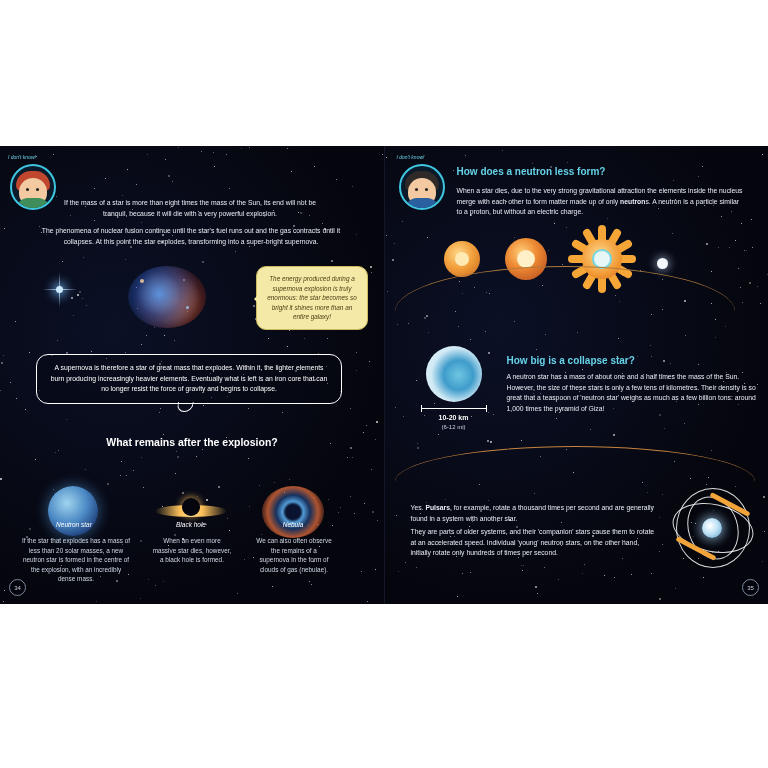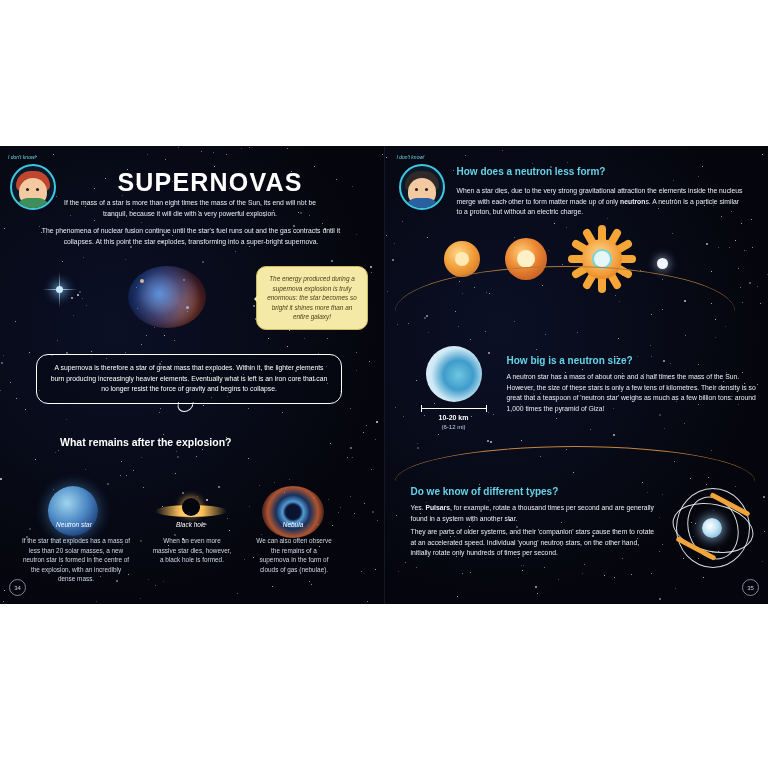--- a/index.html
+++ b/index.html
@@ -563,38 +563,37 @@
 
     <div class="char-badge" style="left:10px; top:18px;">
       <div class="hair red"></div>
       <div class="face"></div>
       <div class="eye l"></div>
       <div class="eye r"></div>
       <div class="body green"></div>
     </div>
     <div class="char-tag" style="left:8px; top:8px;">I don't know!</div>
 
-    <h1 class="title">SUPERNOVAS</h1>
 
     <div class="body-text" style="left:56px; top:52px; width:268px;">If the mass of a star is more than eight times the mass of the Sun, its end will not be tranquil, because it will die with a very powerful explosion.</div>
     <div class="body-text" style="left:30px; top:80px; width:322px;">The phenomena of nuclear fusion continue until the star's fuel runs out and the gas contracts until it collapses. At this point the star explodes, transforming into a super-bright supernova.</div>
 
     <div class="nebula-main"></div>
     <div class="nebula-spec" style="left:140px; top:133px; width:4px; height:4px; background:#ffd9a0; opacity:.8;"></div>
     <div class="nebula-spec" style="left:186px; top:160px; width:3px; height:3px; background:#9fd0ff; opacity:.8;"></div>
 
     <div class="blue-star"></div>
     <div class="star-spike" style="left:42px; top:143px; width:36px; height:1px;"></div>
     <div class="star-spike" style="left:59px; top:126px; width:1px; height:36px; background:linear-gradient(180deg, rgba(160,215,255,0), rgba(200,235,255,.9), rgba(160,215,255,0));"></div>
 
     <div class="bubble-yellow" style="left:256px; top:120px; width:92px;">The energy produced during a supernova explosion is truly enormous: the star becomes so bright it shines more than an entire galaxy!</div>
 
     <div class="bubble-outline" style="left:36px; top:208px; width:280px;">A supernova is therefore a star of great mass that explodes. Within it, the lighter elements burn producing increasingly heavier elements. Eventually what is left is an iron core that can no longer resist the force of gravity and begins to collapse.</div>
 
-    <div class="heading-sm" style="left:60px; top:290px; width:264px; ">What remains after the explosion?</div>
+    <div class="heading-sm" style="left:60px; top:290px; width:264px; text-align:center;">What remains after the explosion?</div>
 
     <div class="neutron-orb"></div>
     <div class="blackhole">
       <div class="bh-disk"></div>
       <div class="bh-core"></div>
     </div>
     <div class="eye-neb"></div>
 
     <div class="cap-title" style="left:40px; top:375px; width:68px;">Neutron star</div>
     <div class="cap-title" style="left:157px; top:375px; width:68px;">Black hole</div>
@@ -872,26 +871,25 @@
       <div class="core"></div>
     </div>
     <div class="white-dot"></div>
     <div class="arc-line" style="left:10px; top:120px; width:340px; height:90px;"></div>
 
     <div class="ns-sphere"></div>
     <div class="ns-meas"></div>
     <div style="position:absolute; left:32px; top:268px; width:74px; text-align:center; color:#ffffff; font-size:7px; font-weight:bold;">10-20 km</div>
     <div style="position:absolute; left:32px; top:278px; width:74px; text-align:center; color:#cfd6e4; font-size:6px;">(6-12 mi)</div>
 
-    <div class="heading-q" style="left:122px; top:209px; width:250px;">How big is a neutron size?</div>
+    <div class="heading-q" style="left:122px; top:209px; width:250px;">How big is a collapse star?</div>
     <div class="body-text body-left" style="left:122px; top:226px; width:250px;">A neutron star has a mass of about one and a half times the mass of the Sun. However, the size of these stars is only a few tens of kilometres. Their density is so great that a teaspoon of 'neutron star' weighs as much as a few billion tons: around 1,000 times the pyramid of Giza!</div>
 
     <div class="arc-line" style="left:10px; top:300px; width:360px; height:70px; border-top-color:#c8853f;"></div>
 
-    <div class="heading-q" style="left:26px; top:340px; width:250px;">Do we know of different types?</div>
     <div class="body-text body-left" style="left:26px; top:357px; width:250px;">Yes. <b>Pulsars</b>, for example, rotate a thousand times per second and are generally found in a system with another star.</div>
     <div class="body-text body-left" style="left:26px; top:381px; width:250px;">They are parts of older systems, and their 'companion' stars cause them to rotate at an accelerated speed. Individual 'young' neutron stars, on the other hand, initially rotate only hundreds of times per second.</div>
 
     <div class="pulsar">
       <div class="ring" style="left:6px; top:2px; width:72px; height:78px;"></div>
       <div class="ring" style="left:18px; top:10px; width:48px; height:62px; transform:rotate(-18deg);"></div>
       <div class="ring" style="left:2px; top:18px; width:80px; height:46px; transform:rotate(12deg);"></div>
       <div class="beam" style="left:4px; top:60px; width:44px; height:5px; transform:rotate(28deg);"></div>
       <div class="beam" style="left:38px; top:16px; width:44px; height:5px; transform:rotate(28deg);"></div>
       <div class="core"></div>

